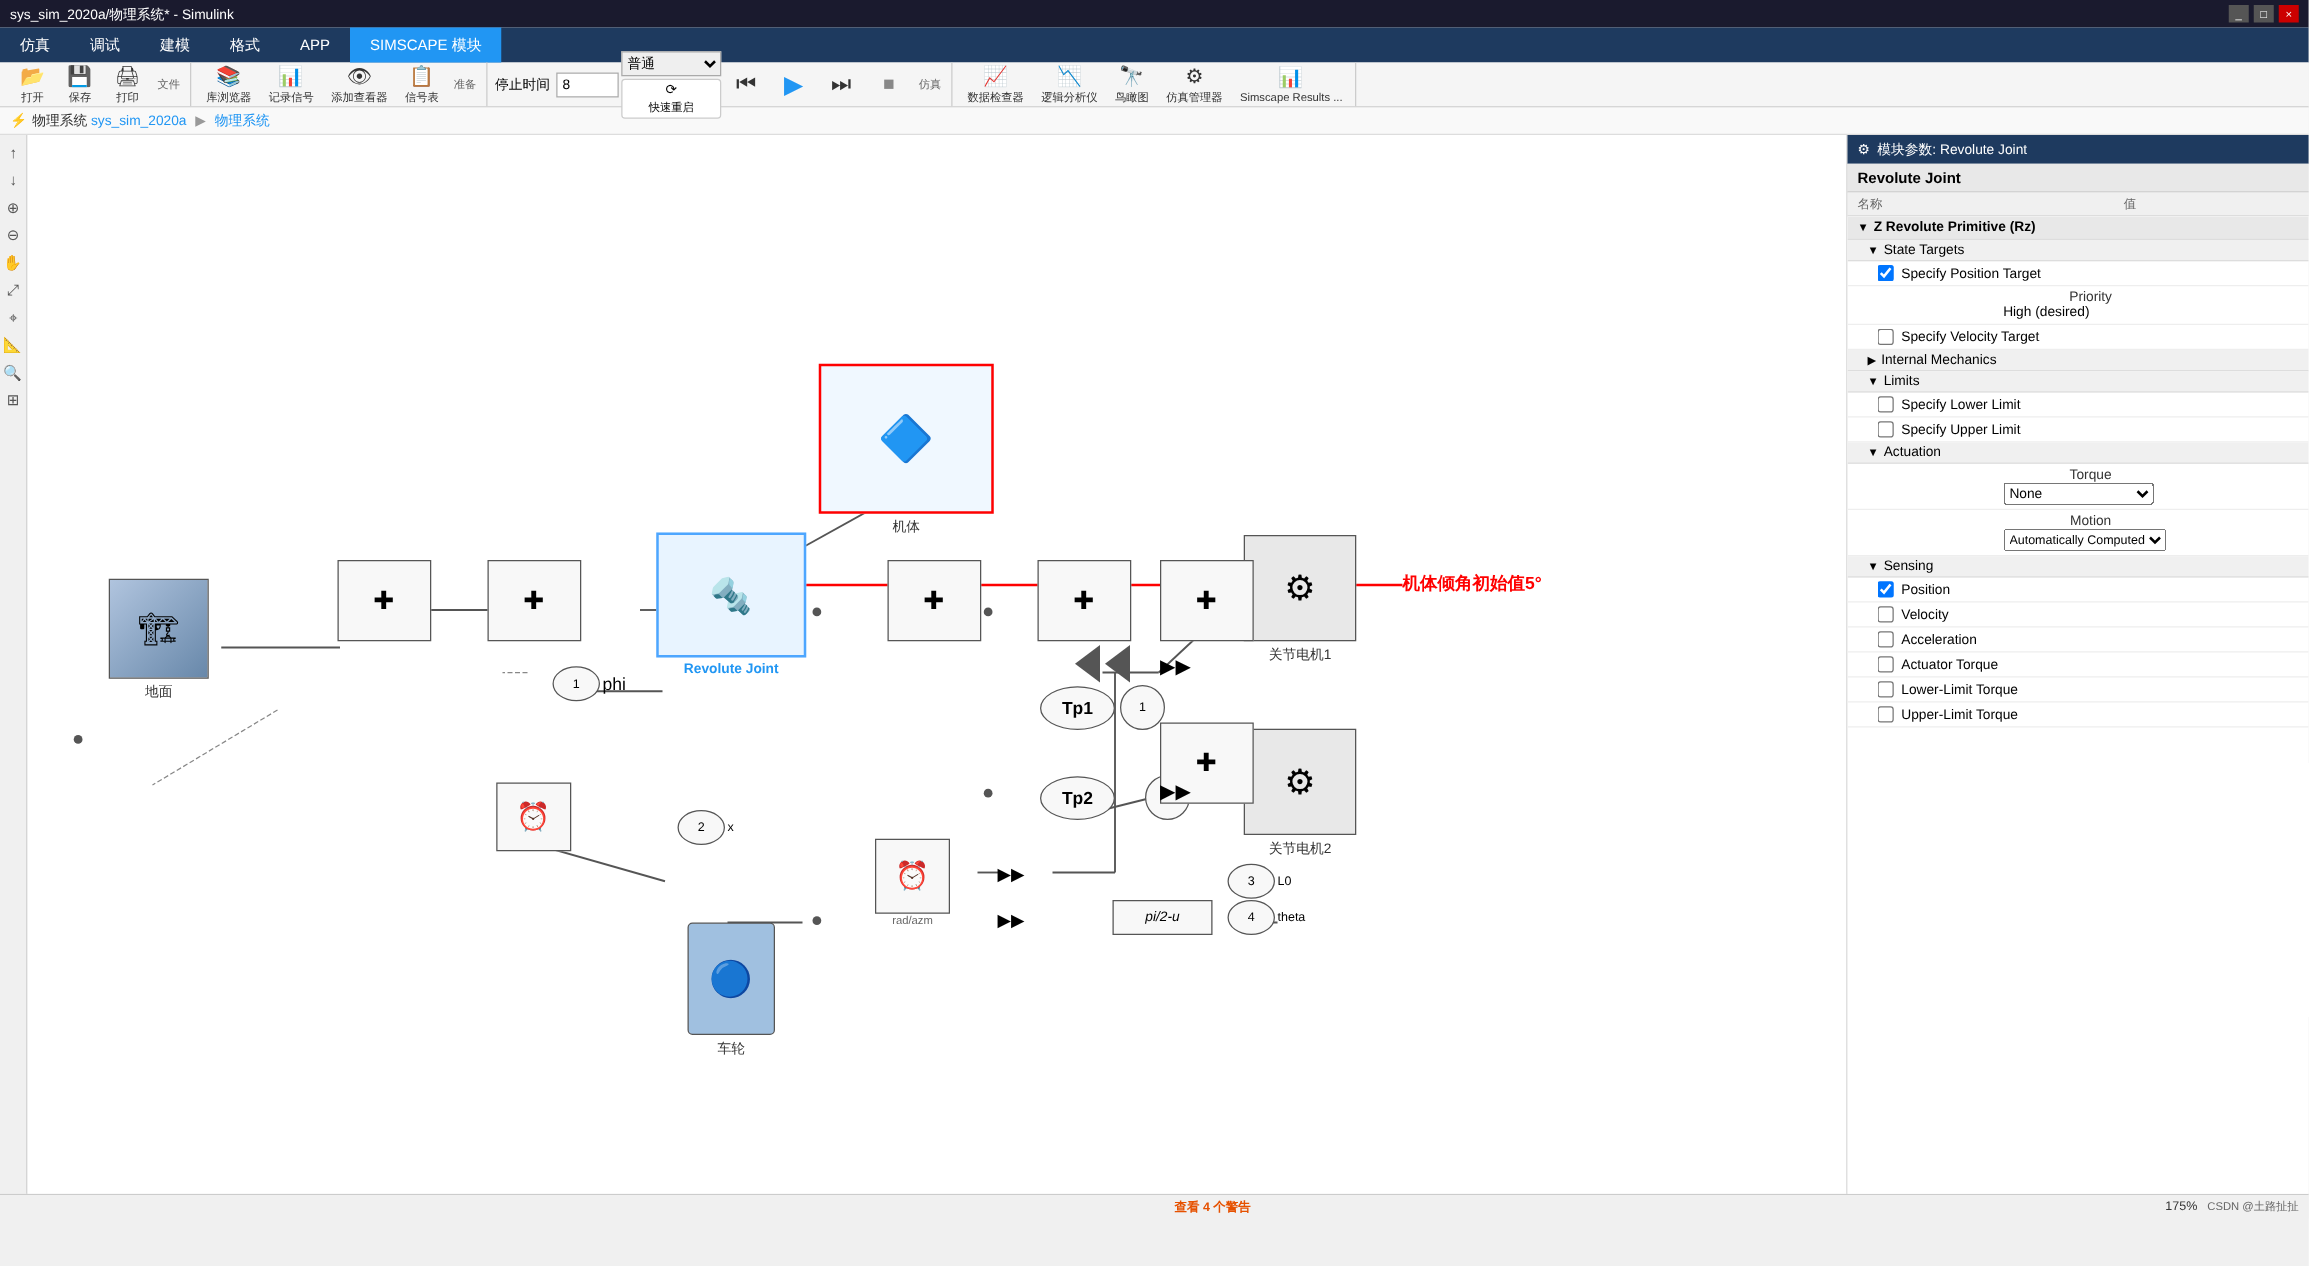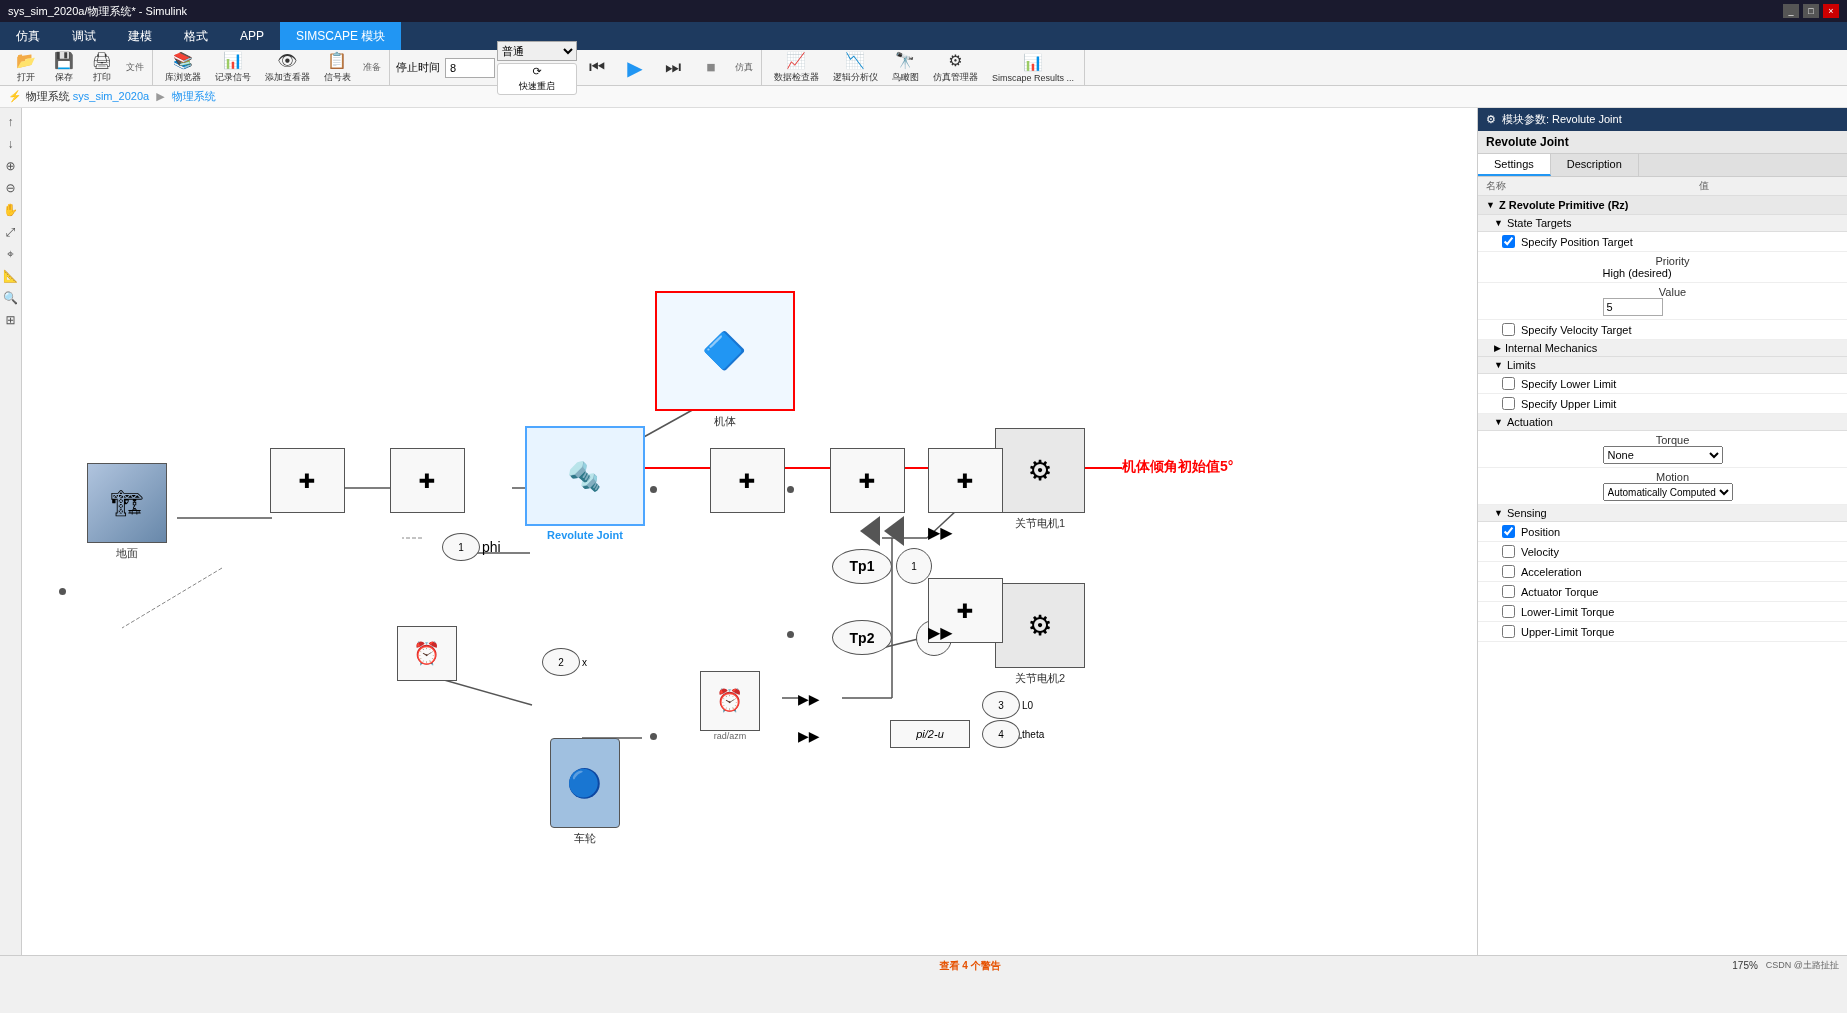--- a/index.html
+++ b/index.html
@@ -543,21 +543,21 @@
         <div style="width:0;height:0;border-top:15px solid transparent;border-bottom:15px solid transparent;border-right:20px solid #555;"></div>
         <div style="width:0;height:0;border-top:15px solid transparent;border-bottom:15px solid transparent;border-right:20px solid #555;"></div>
       </div>
       <div style="display:flex;align-items:center;margin-top:2px;">
         <div class="block-box" style="width:60px;height:35px;border-radius:50%;font-size:14px;font-weight:bold;">Tp1</div>
         <div class="block-box" style="width:36px;height:36px;border-radius:50%;margin-left:4px;">1</div>
       </div>
     </div>
 
     <div class="block" style="left:810px;top:510px;">
-      <div style="display:flex;margin-top:2px;gap:20px;">
+      <div style="display:flex;align-items:center;margin-top:2px;gap:20px;">
         <div class="block-box" style="width:60px;height:35px;border-radius:50%;font-size:14px;font-weight:bold;">Tp2</div>
         <div class="block-box" style="width:36px;height:36px;border-radius:50%;margin-left:4px;">2</div>
       </div>
     </div>
 
     <div class="block" style="left:968px;top:320px;width:100px;">
       <div class="block-box" style="width:90px;height:85px;background:#e8e8e8;">
         <span style="font-size:28px;">⚙</span>
       </div>
       <div class="block-label">关节电机1</div>
@@ -649,24 +649,20 @@
     <div style="position:absolute;left:628px;top:625px;width:7px;height:7px;background:#555;border-radius:50%;"></div>
     <div style="position:absolute;left:37px;top:480px;width:7px;height:7px;background:#555;border-radius:50%;"></div>
   </div>
 
   <div class="right-panel">
     <div class="panel-header">
       <span>⚙</span>
       <span>模块参数: Revolute Joint</span>
     </div>
     <div class="panel-title">Revolute Joint</div>
-    <div class="panel-tabs">
-      <div class="panel-tab active">Settings</div>
-      <div class="panel-tab">Description</div>
-    </div>
     <div class="prop-header-row">
       <span>名称</span>
       <span>值</span>
     </div>
     <div class="panel-content">
 
       <div class="section-header">
         <span class="arrow">▼</span>
         <span>Z Revolute Primitive (Rz)</span>
       </div>
@@ -675,26 +671,20 @@
         <span class="arrow">▼</span>
         <span>State Targets</span>
       </div>
       <div class="checkbox-row">
         <input type="checkbox" checked="" style="">
         <span>Specify Position Target</span>
       </div>
       <div class="prop-row">
         <span class="prop-name">Priority</span>
         <span class="prop-value">High (desired)</span>
-      </div>
-      <div class="prop-row">
-        <span class="prop-name">Value</span>
-        <span class="prop-value">
-          <input type="text" value="5" style="width: 60px;">
-        </span>
       </div>
       <div class="checkbox-row">
         <input type="checkbox" style="">
         <span>Specify Velocity Target</span>
       </div>
 
       <div class="subsection-header">
         <span class="arrow">▶</span>
         <span>Internal Mechanics</span>
       </div>

